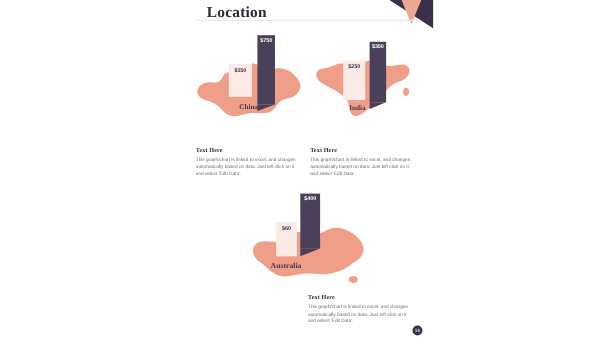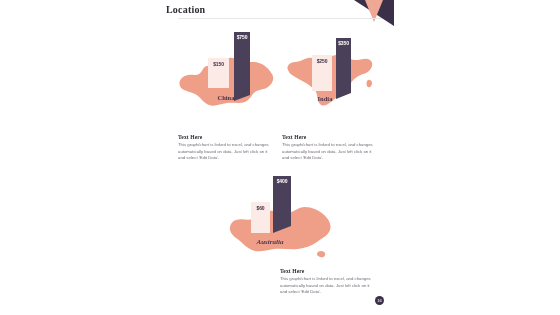--- a/index.html
+++ b/index.html
@@ -52,24 +52,24 @@
     position: absolute;
     right: 11px; top: 0px;
     width: 0; height: 0;
     border-left: 9px solid transparent;
     border-right: 9px solid transparent;
     border-top: 22px solid #efa893;
   }
   
   #page-title {
     position: absolute;
-    left: 0;
+    left: 22px;
     top: 4px;
     font-family: "Liberation Serif", serif;
-    font-size: 10px;
+    font-size: 14px;
     font-weight: bold;
     color: #2f2a36;
     letter-spacing: 0.2px;
   }
   #title-rule {
     position: absolute;
     left: 12px;
     top: 18px;
     width: 204px;
     height: 0.5px;
@@ -242,21 +242,21 @@
         </svg>
 
         <div class="bar bar-tall" style="left:49px; top:0px; width:18px; height:50px;"></div>
         <div class="bar-tip" style="left:49px; top:50px;
              border-left:18px solid #4b4059; border-bottom:7px solid transparent;"></div>
         <div class="bar-value val-on-dark" style="left:49px; top:2px; width:18px;">$400</div>
 
         <div class="bar bar-short" style="left:27px; top:26px; width:19px; height:31px;"></div>
         <div class="bar-value val-on-light" style="left:27px; top:29px; width:19px;">$60</div>
 
-        <div class="country-name" style="left:12px; top:62px; width:68px; font-size:7px;font-style:italic;">Australia</div>
+        <div class="country-name" style="left:2px; top:62px; width:68px; font-size:7px;">Australia</div>
       </div>
 
       <div class="text-block" style="left:56px; top:92px;">
         <div class="text-head">Text Here</div>
         <div class="text-body">This graph/chart is linked to excel, and changes automatically based on data. Just left click on it and select 'Edit Data'.</div>
       </div>
     </div>
 
     <div id="page-badge">16</div>
 

